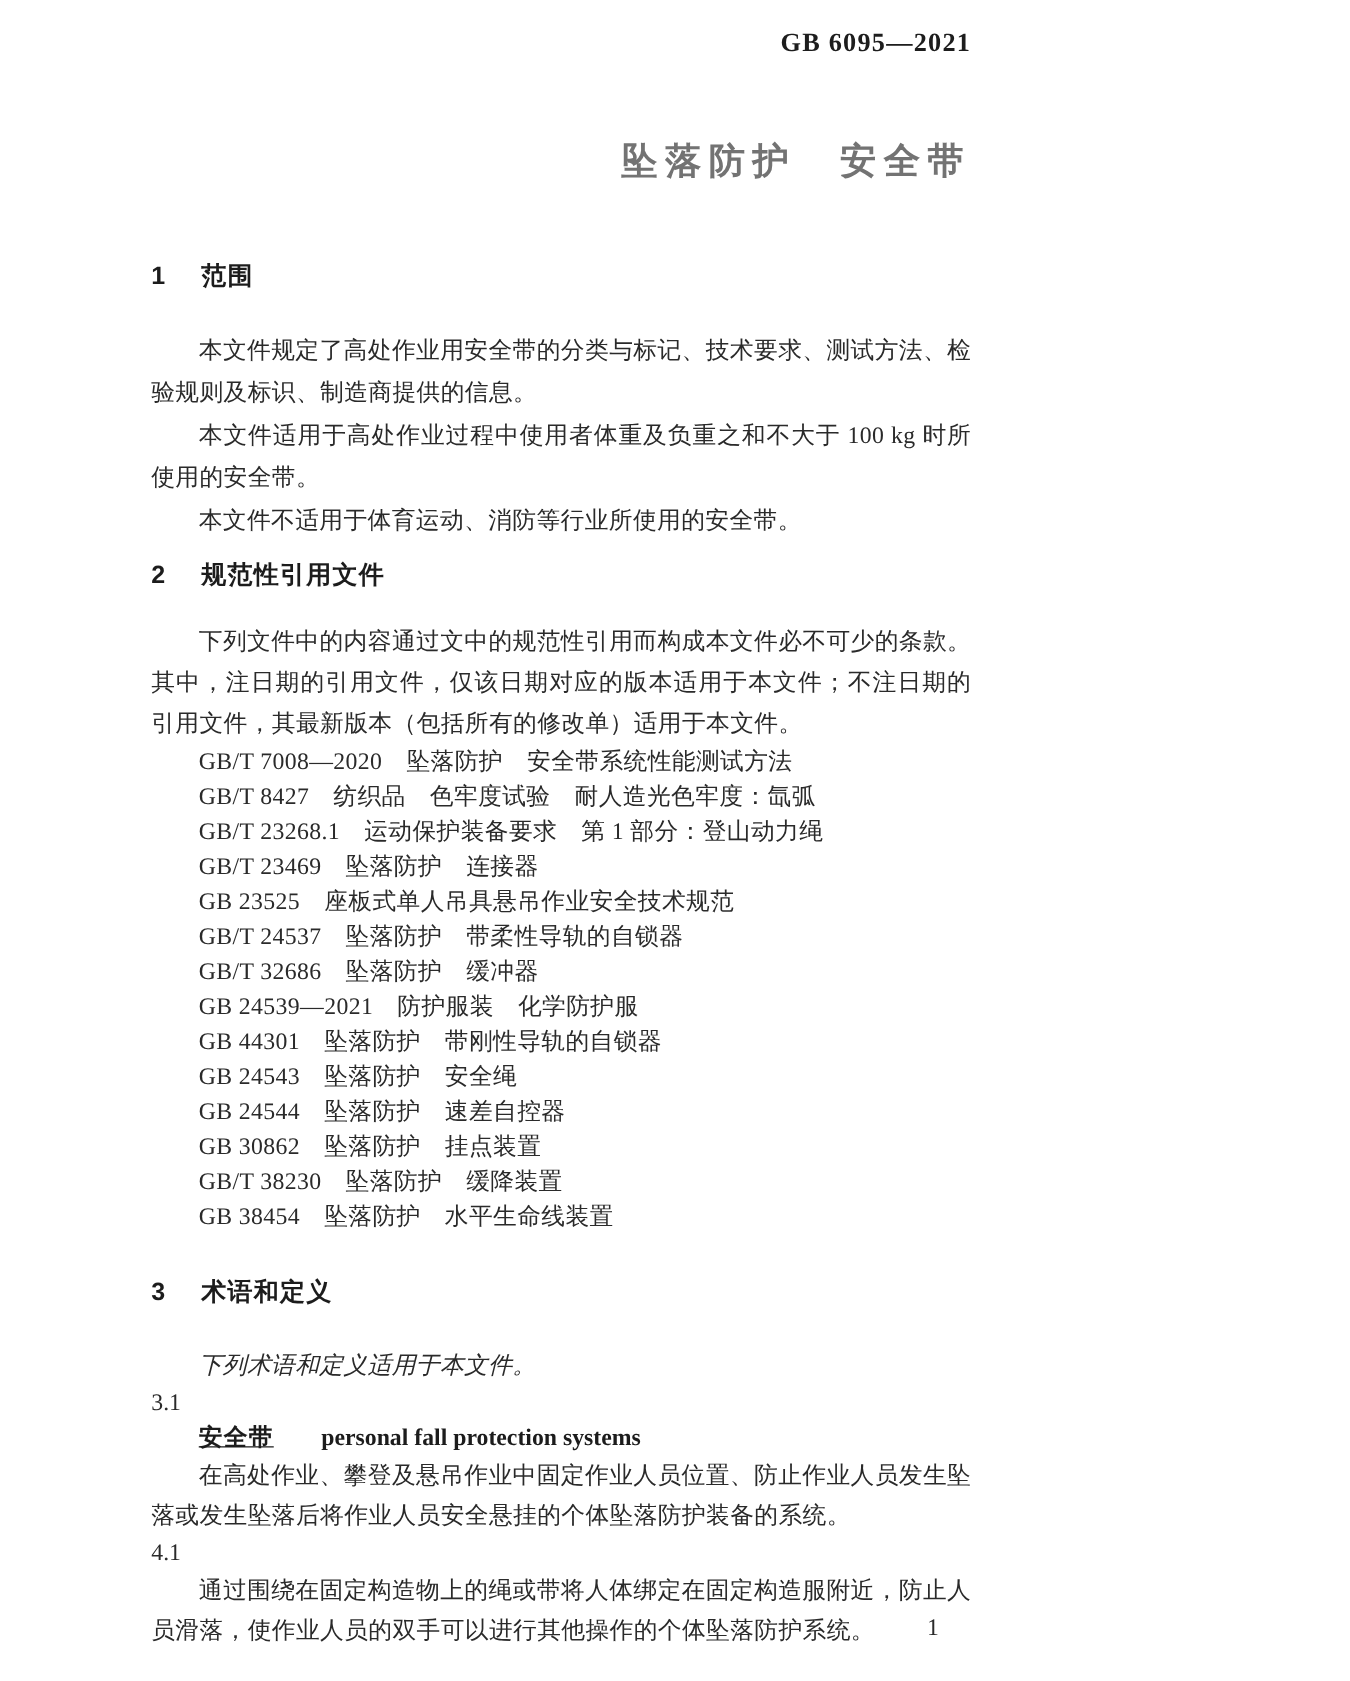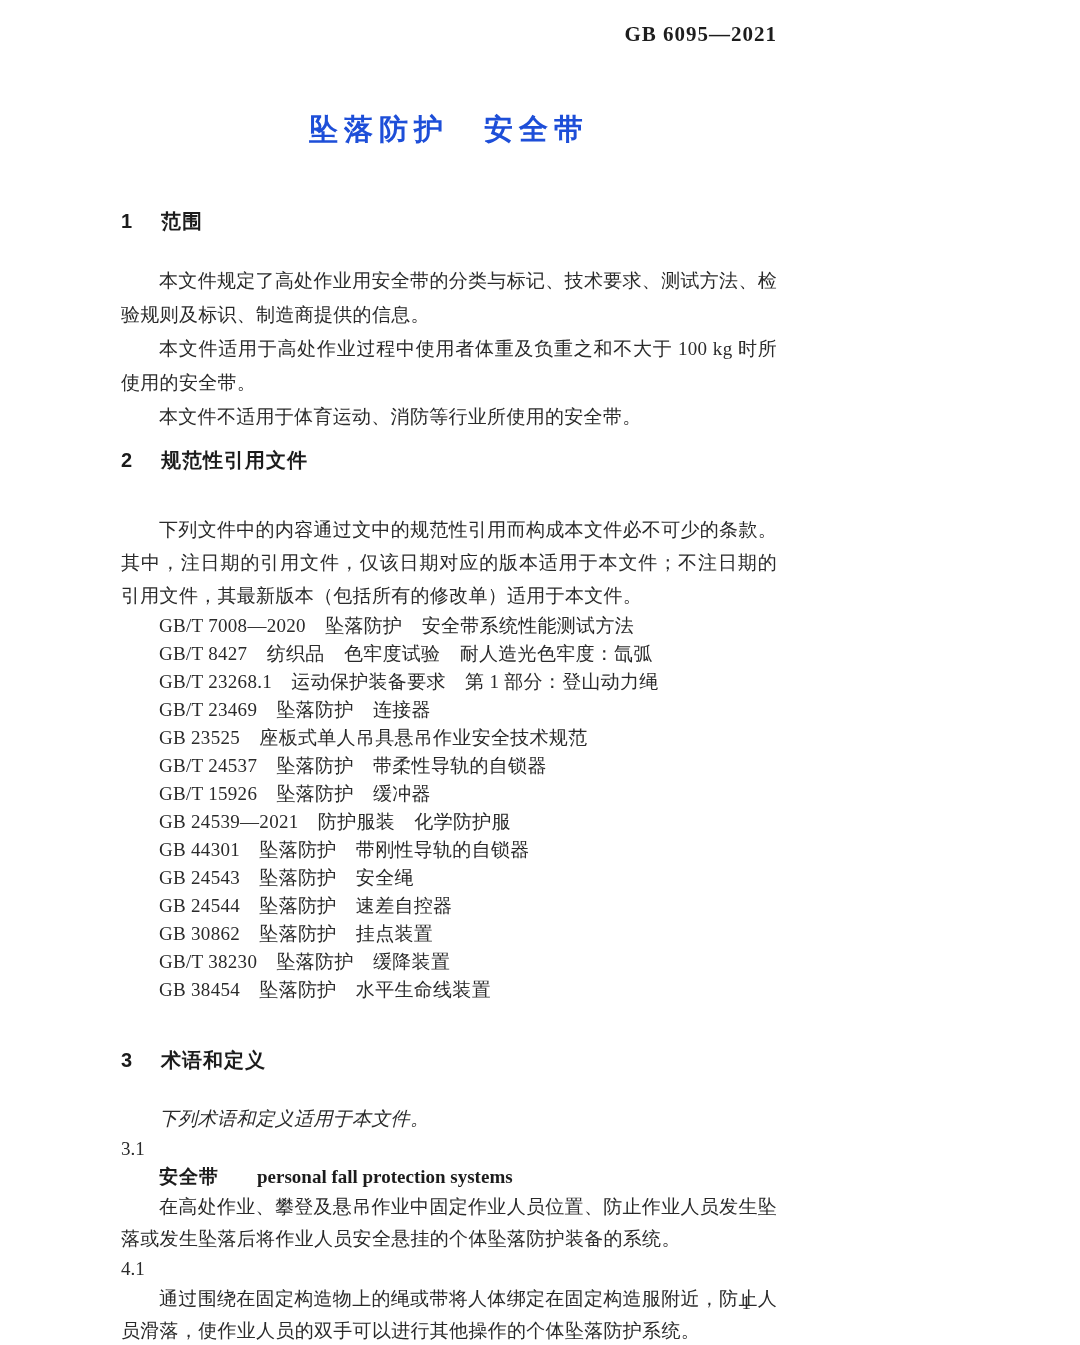--- a/index.html
+++ b/index.html
@@ -27,56 +27,56 @@
   .doc-code {
     font-family: "Liberation Serif", "DejaVu Serif", serif;
     font-weight: bold;
     font-size: 21px;
     letter-spacing: 1px;
     color: #1d1d1d;
   }
   
   .doc-title {
     margin: 64px 0 0 0;
-    text-align: center;
+    text-align: right;
     font-family: "Liberation Sans", "DejaVu Sans", sans-serif;
     font-weight: bold;
     font-size: 29px;
     line-height: 34px;
     letter-spacing: 6px;
-    color: #1d4ed8;
+    color: #737373;
   }
   
   .sec-h {
     margin: 0;
     font-family: "Liberation Sans", "DejaVu Sans", sans-serif;
     font-weight: bold;
     font-size: 20px;
     line-height: 26px;
     color: #1c1c1c;
     letter-spacing: 1px;
   }
   .sec-num {
     display: inline-block;
     min-width: 40px;
   }
   .h2-scope   { margin-top: 62px; }
   .h2-refs    { margin-top: 13px; }
-  .h2-terms   { margin-top: 43px; }
+  .h2-terms   { margin-top: 33px; }
 
   .body-block { margin-top: 30px; }
   .para {
     margin: 0;
     text-indent: 2em;
     line-height: 34px;
     letter-spacing: 0.3px;
     text-align: justify;
   }
   .intro-refs {
-    margin-top: 40px;
+    margin-top: 24px;
     line-height: 33px;
   }
   .ref-list { margin-top: 0px; }
   .ref {
     margin: 0 0 0 2em;
     text-indent: 0;
     line-height: 28px;
     letter-spacing: 0.3px;
     white-space: nowrap;
   }
@@ -91,20 +91,21 @@
   }
   .term-line {
     margin: 0 0 0 2em;
     line-height: 28px;
   }
   .term-zh {
     font-family: "Liberation Sans", "DejaVu Sans", sans-serif;
     font-weight: bold;
     color: #1c1c1c;
     letter-spacing: 1px;
+    text-decoration: underline;
   }
   .term-en {
     margin-left: 38px;
     font-family: "Liberation Serif", "DejaVu Serif", serif;
     font-weight: bold;
     color: #1c1c1c;
   }
   .def {
     margin: 0;
     text-indent: 2em;
@@ -147,21 +148,21 @@
       <span class="sec-num">2</span><span class="sec-title">规范性引用文件</span>
     </h2>
     <p class="para intro-refs">下列文件中的内容通过文中的规范性引用而构成本文件必不可少的条款。其中，注日期的引用文件，仅该日期对应的版本适用于本文件；不注日期的引用文件，其最新版本（包括所有的修改单）适用于本文件。</p>
     <div class="ref-list">
       <p class="ref">GB/T 7008—2020　坠落防护　安全带系统性能测试方法</p>
       <p class="ref">GB/T 8427　纺织品　色牢度试验　耐人造光色牢度：氙弧</p>
       <p class="ref">GB/T 23268.1　运动保护装备要求　第 1 部分：登山动力绳</p>
       <p class="ref">GB/T 23469　坠落防护　连接器</p>
       <p class="ref">GB 23525　座板式单人吊具悬吊作业安全技术规范</p>
       <p class="ref">GB/T 24537　坠落防护　带柔性导轨的自锁器</p>
-      <p class="ref">GB/T 15926　坠落防护　缓冲器</p>
+      <p class="ref">GB/T 32686　坠落防护　缓冲器</p>
       <p class="ref">GB 24539—2021　防护服装　化学防护服</p>
       <p class="ref">GB 44301　坠落防护　带刚性导轨的自锁器</p>
       <p class="ref">GB 24543　坠落防护　安全绳</p>
       <p class="ref">GB 24544　坠落防护　速差自控器</p>
       <p class="ref">GB 30862　坠落防护　挂点装置</p>
       <p class="ref">GB/T 38230　坠落防护　缓降装置</p>
       <p class="ref">GB 38454　坠落防护　水平生命线装置</p>
     </div>
   </section>
 

